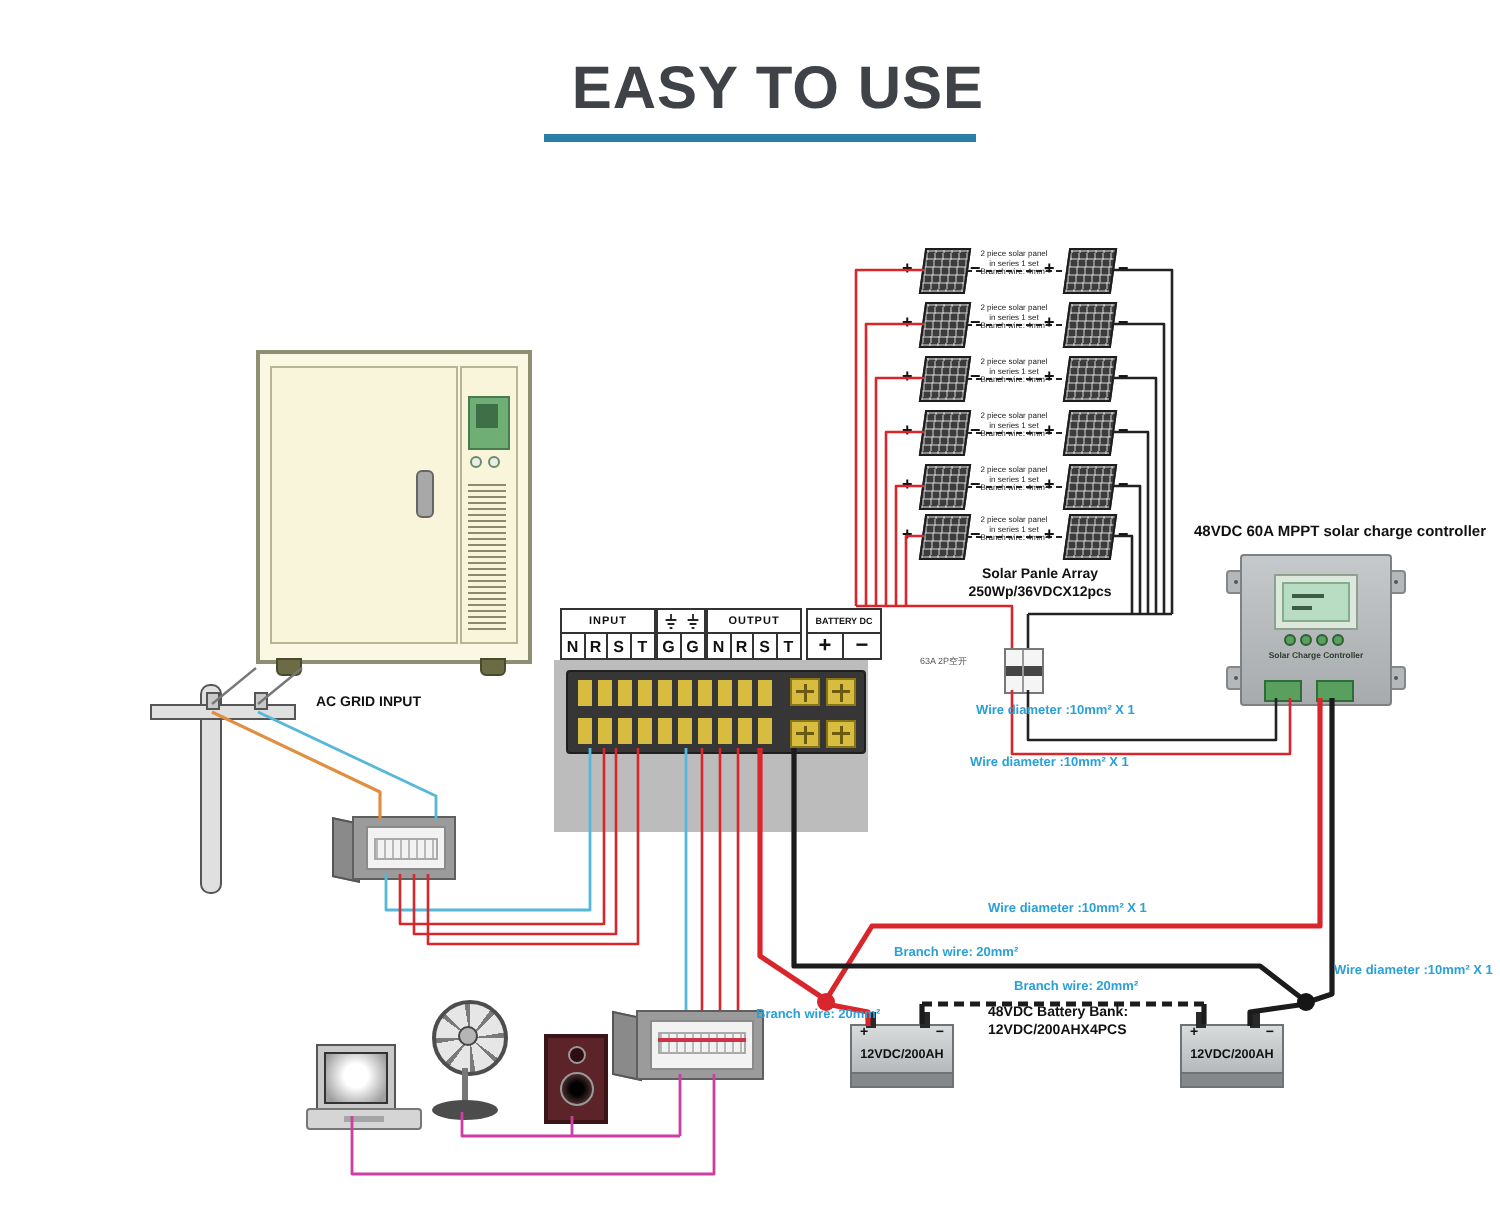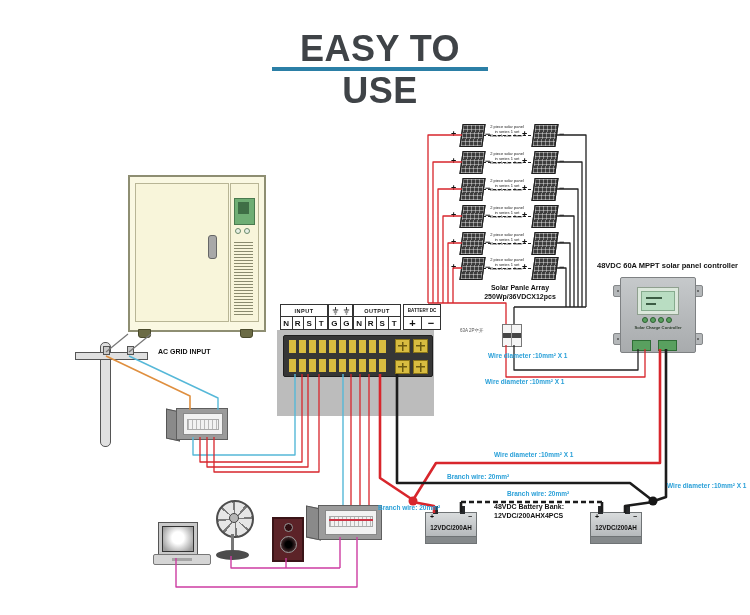--- a/index.html
+++ b/index.html
@@ -1,20 +1,20 @@
 <!DOCTYPE html>
 <html><head>
 <meta charset="utf-8">
 <style>
   html,body{margin:0;padding:0;background:#fff;}
   #canvas{position:relative;width:750px;height:615px;background:#fff;overflow:hidden;
           font-family:"Liberation Sans","DejaVu Sans",sans-serif;color:#111;}
   .abs{position:absolute;}
   
-  #page-title{left:268px;top:28px;width:224px;text-align:center;font-size:36px;font-weight:800;
+  #page-title{left:268px;top:28px;width:224px;text-align:right;font-size:30px;font-weight:800;
               color:#3f4347;letter-spacing:.5px;}
   #title-underline{left:272px;top:67px;width:216px;height:4px;background:#2b7fa6;}
   
   #wires{left:0;top:0;z-index:5;pointer-events:none;}
   
   #cabinet{left:128px;top:175px;width:134px;height:153px;background:#faf8e2;border:2px solid #8e8e72;z-index:2;}
   #cabinet .door{position:absolute;left:5px;top:6px;width:92px;height:137px;background:#f8f5da;border:1px solid #b8b595;}
   #cabinet .handle{position:absolute;left:78px;top:58px;width:7px;height:22px;background:#a8a8a8;border:1px solid #666;border-radius:3px;}
   #cabinet .rpanel{position:absolute;left:100px;top:6px;width:27px;height:137px;background:#f8f5da;border:1px solid #b8b595;}
   #cabinet .lcd{position:absolute;left:3px;top:14px;width:19px;height:25px;background:#6fae74;border:1px solid #4a7a4f;}
@@ -313,21 +313,21 @@
     <div>Solar Panle Array</div>
     <div>250Wp/36VDCX12pcs</div>
   </div>
 
   <div class="abs" id="breaker">
     <div class="mid"></div>
     <div class="div"></div>
   </div>
   <div class="abs" id="breaker-label">63A 2P空开</div>
 
-  <div class="abs" id="controller-title">48VDC 60A MPPT solar panel controller</div>
+  <div class="abs" id="controller-title">48VDC 60A MPPT solar charge controller</div>
   <div class="abs ctab" style="left:613px;top:285px;"></div>
   <div class="abs ctab" style="left:693px;top:285px;"></div>
   <div class="abs ctab" style="left:613px;top:333px;"></div>
   <div class="abs ctab" style="left:693px;top:333px;"></div>
   <div class="abs" id="controller">
     <div class="bezel">
       <div class="scr"></div>
     </div>
     <div class="cbtn" style="left:21px;"></div>
     <div class="cbtn" style="left:29px;"></div>

